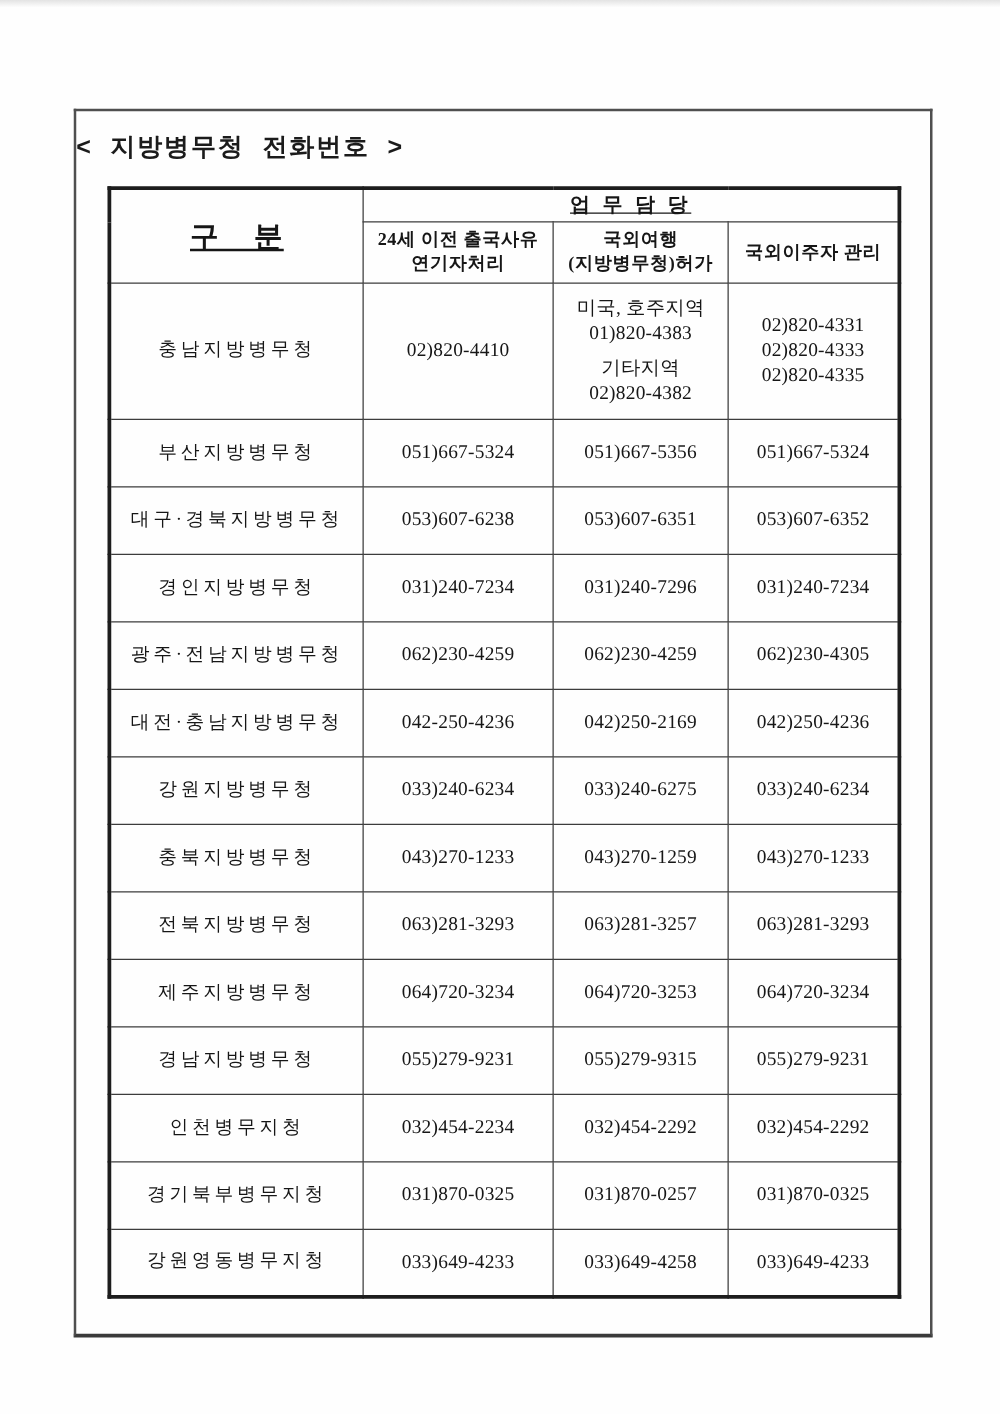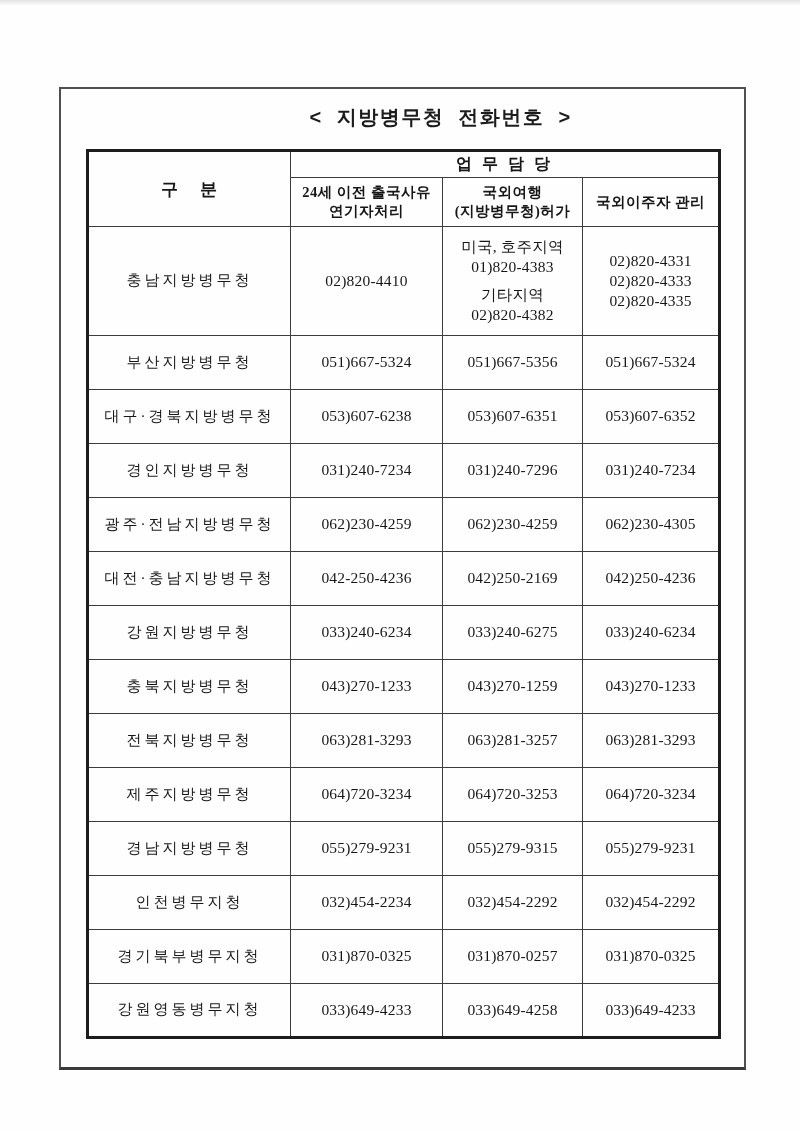--- a/index.html
+++ b/index.html
@@ -33,28 +33,27 @@
     border: 2px solid #4f4f4f;
     border-bottom: 3px solid #3a3a3a;
     box-sizing: border-box;
     background: #fefefe;
   }
   .doc-title {
     position: absolute;
     top: 15px;
     left: 0;
     width: 100%;
-    text-align: center;
+    text-align: left;
     font-family: "Liberation Sans", "DejaVu Sans", sans-serif;
     font-weight: bold;
     font-size: 20px;
     letter-spacing: 1.5px;
     color: #1b1b1b;
     white-space: pre;
-    padding-left: 38px;
   }
   .table-wrap {
     position: absolute;
     left: 25px;
     top: 60px;
   }
   table.phone-table {
     border-collapse: collapse;
     table-layout: fixed;
     width: 632px;
@@ -68,27 +67,27 @@
     vertical-align: middle;
     padding: 2px 4px;
     box-sizing: border-box;
     overflow: hidden;
   }
   col.c1 { width: 203px; }
   col.c2 { width: 152px; }
   col.c3 { width: 140px; }
   col.c4 { width: 137px; }
 
-  tr.header-group th { height: 18px; }
+  tr.header-group th { height: 18px; text-decoration: underline; }
   tr.header-sub th   { height: 49px; }
   tbody tr td        { height: 54px; }
   tbody tr.tall td   { height: 109px; }
 
   .corner-hd {
-    font-size: 17px;
+    font-size: 23px;
     font-weight: bold;
     white-space: pre;
     letter-spacing: 1px;
   }
   .group-hd {
     font-size: 16px;
     font-weight: bold;
     letter-spacing: 3px;
     white-space: pre;
   }

